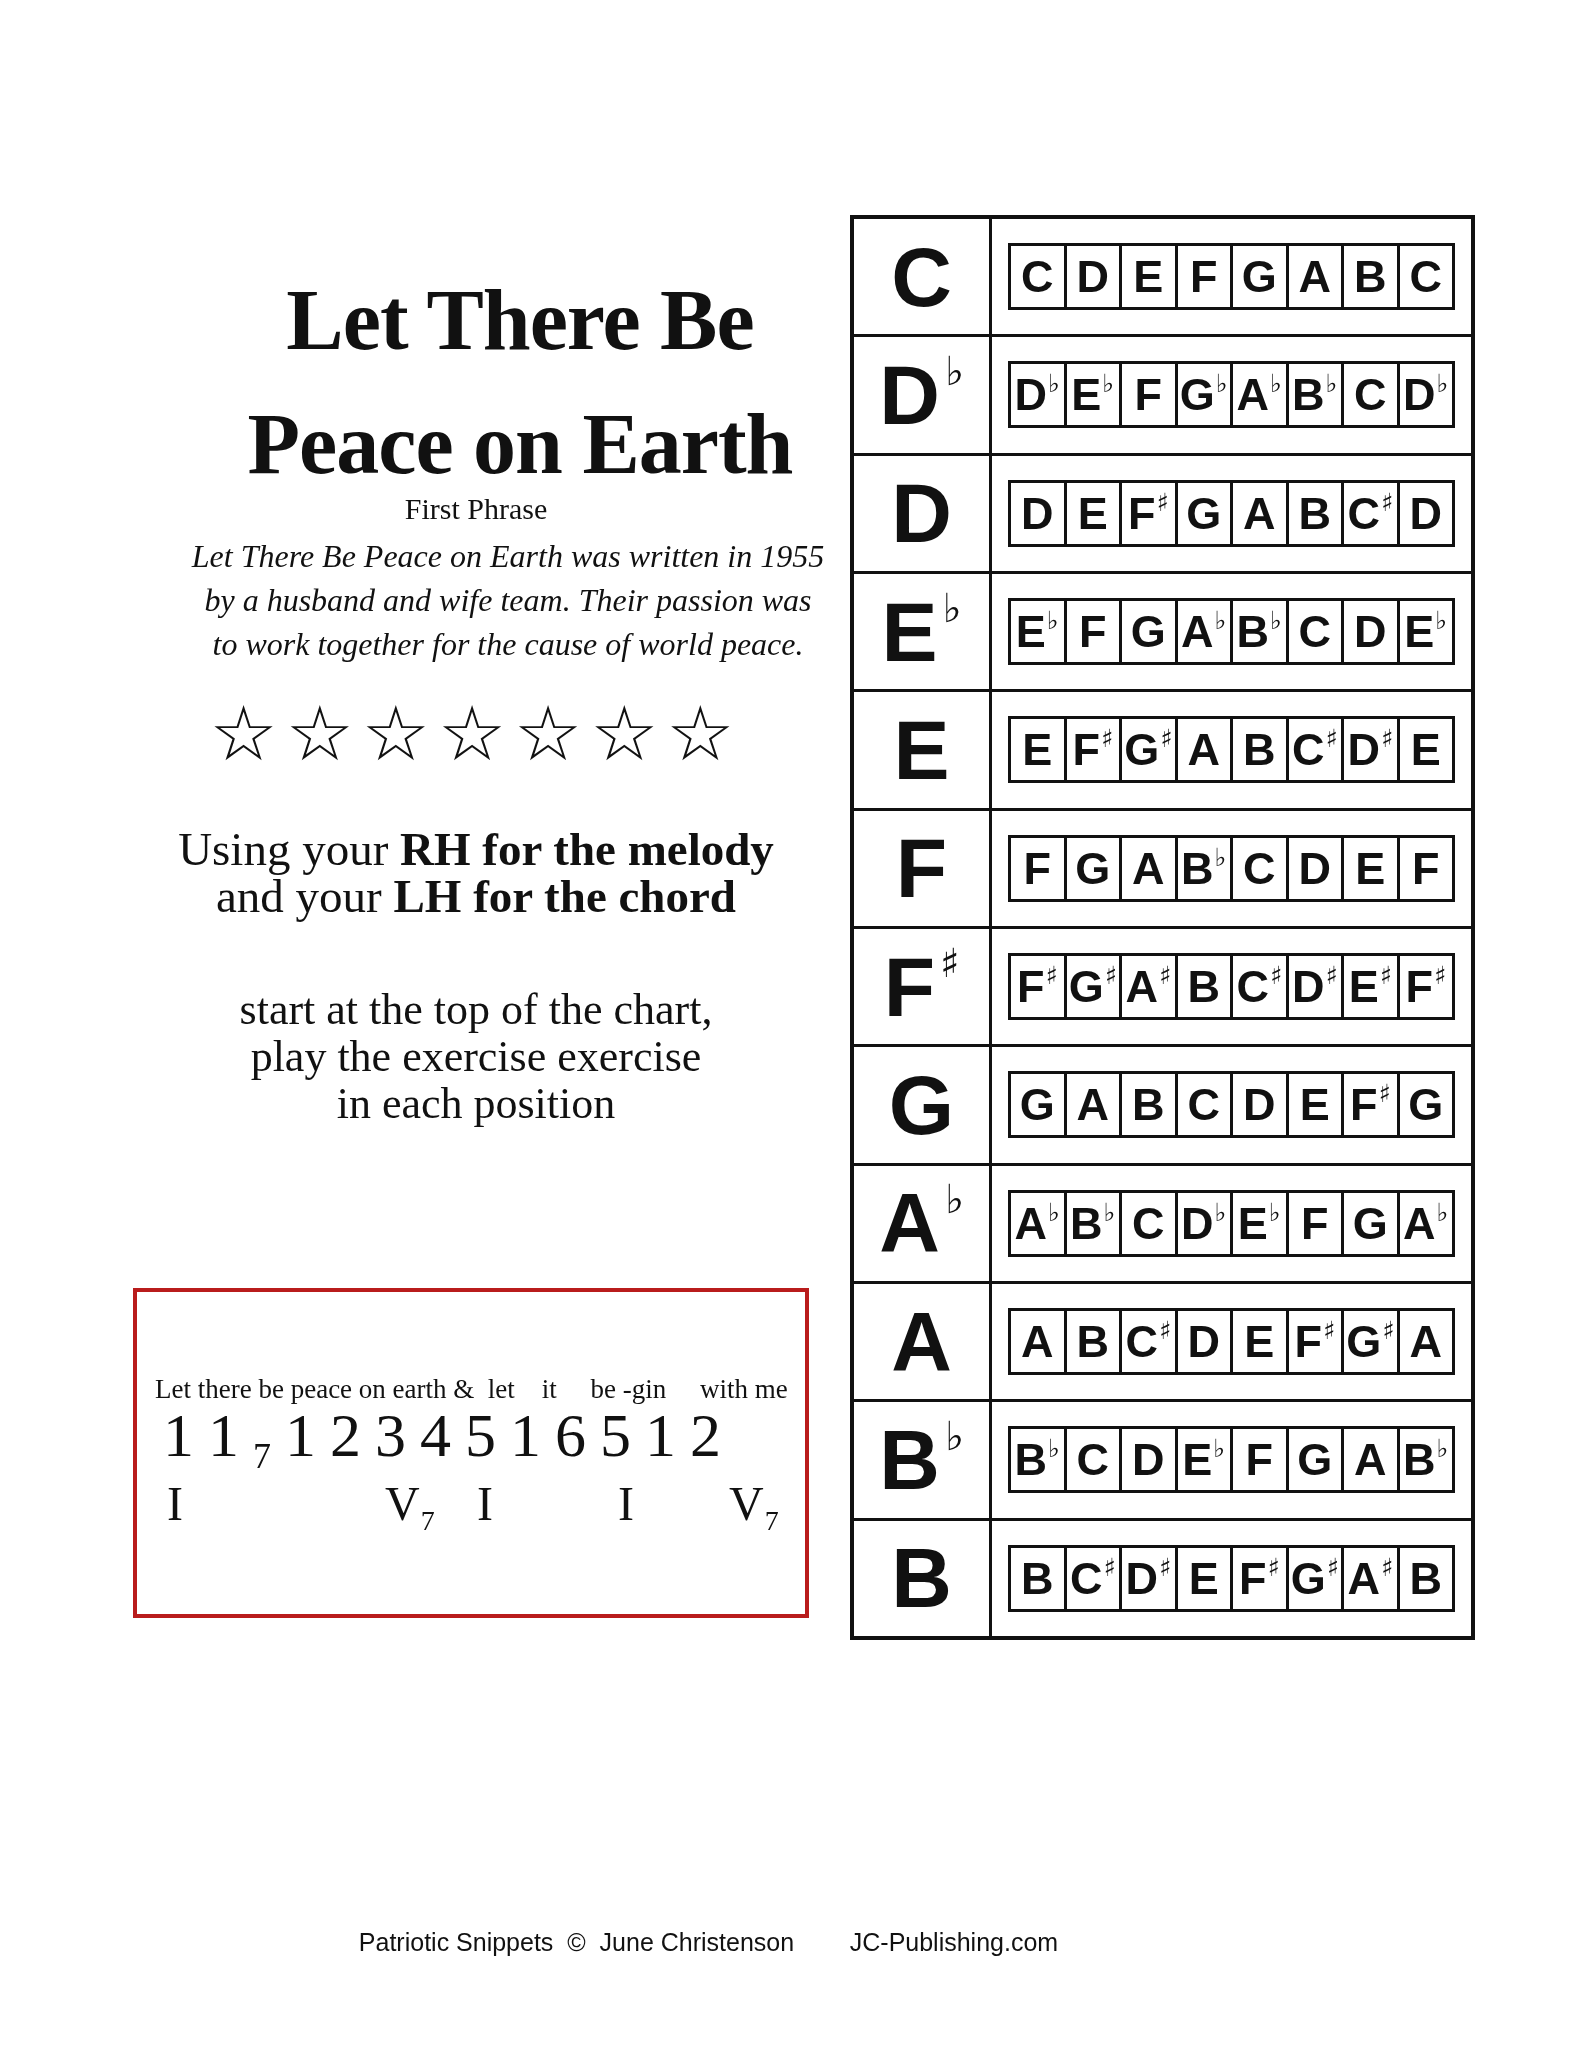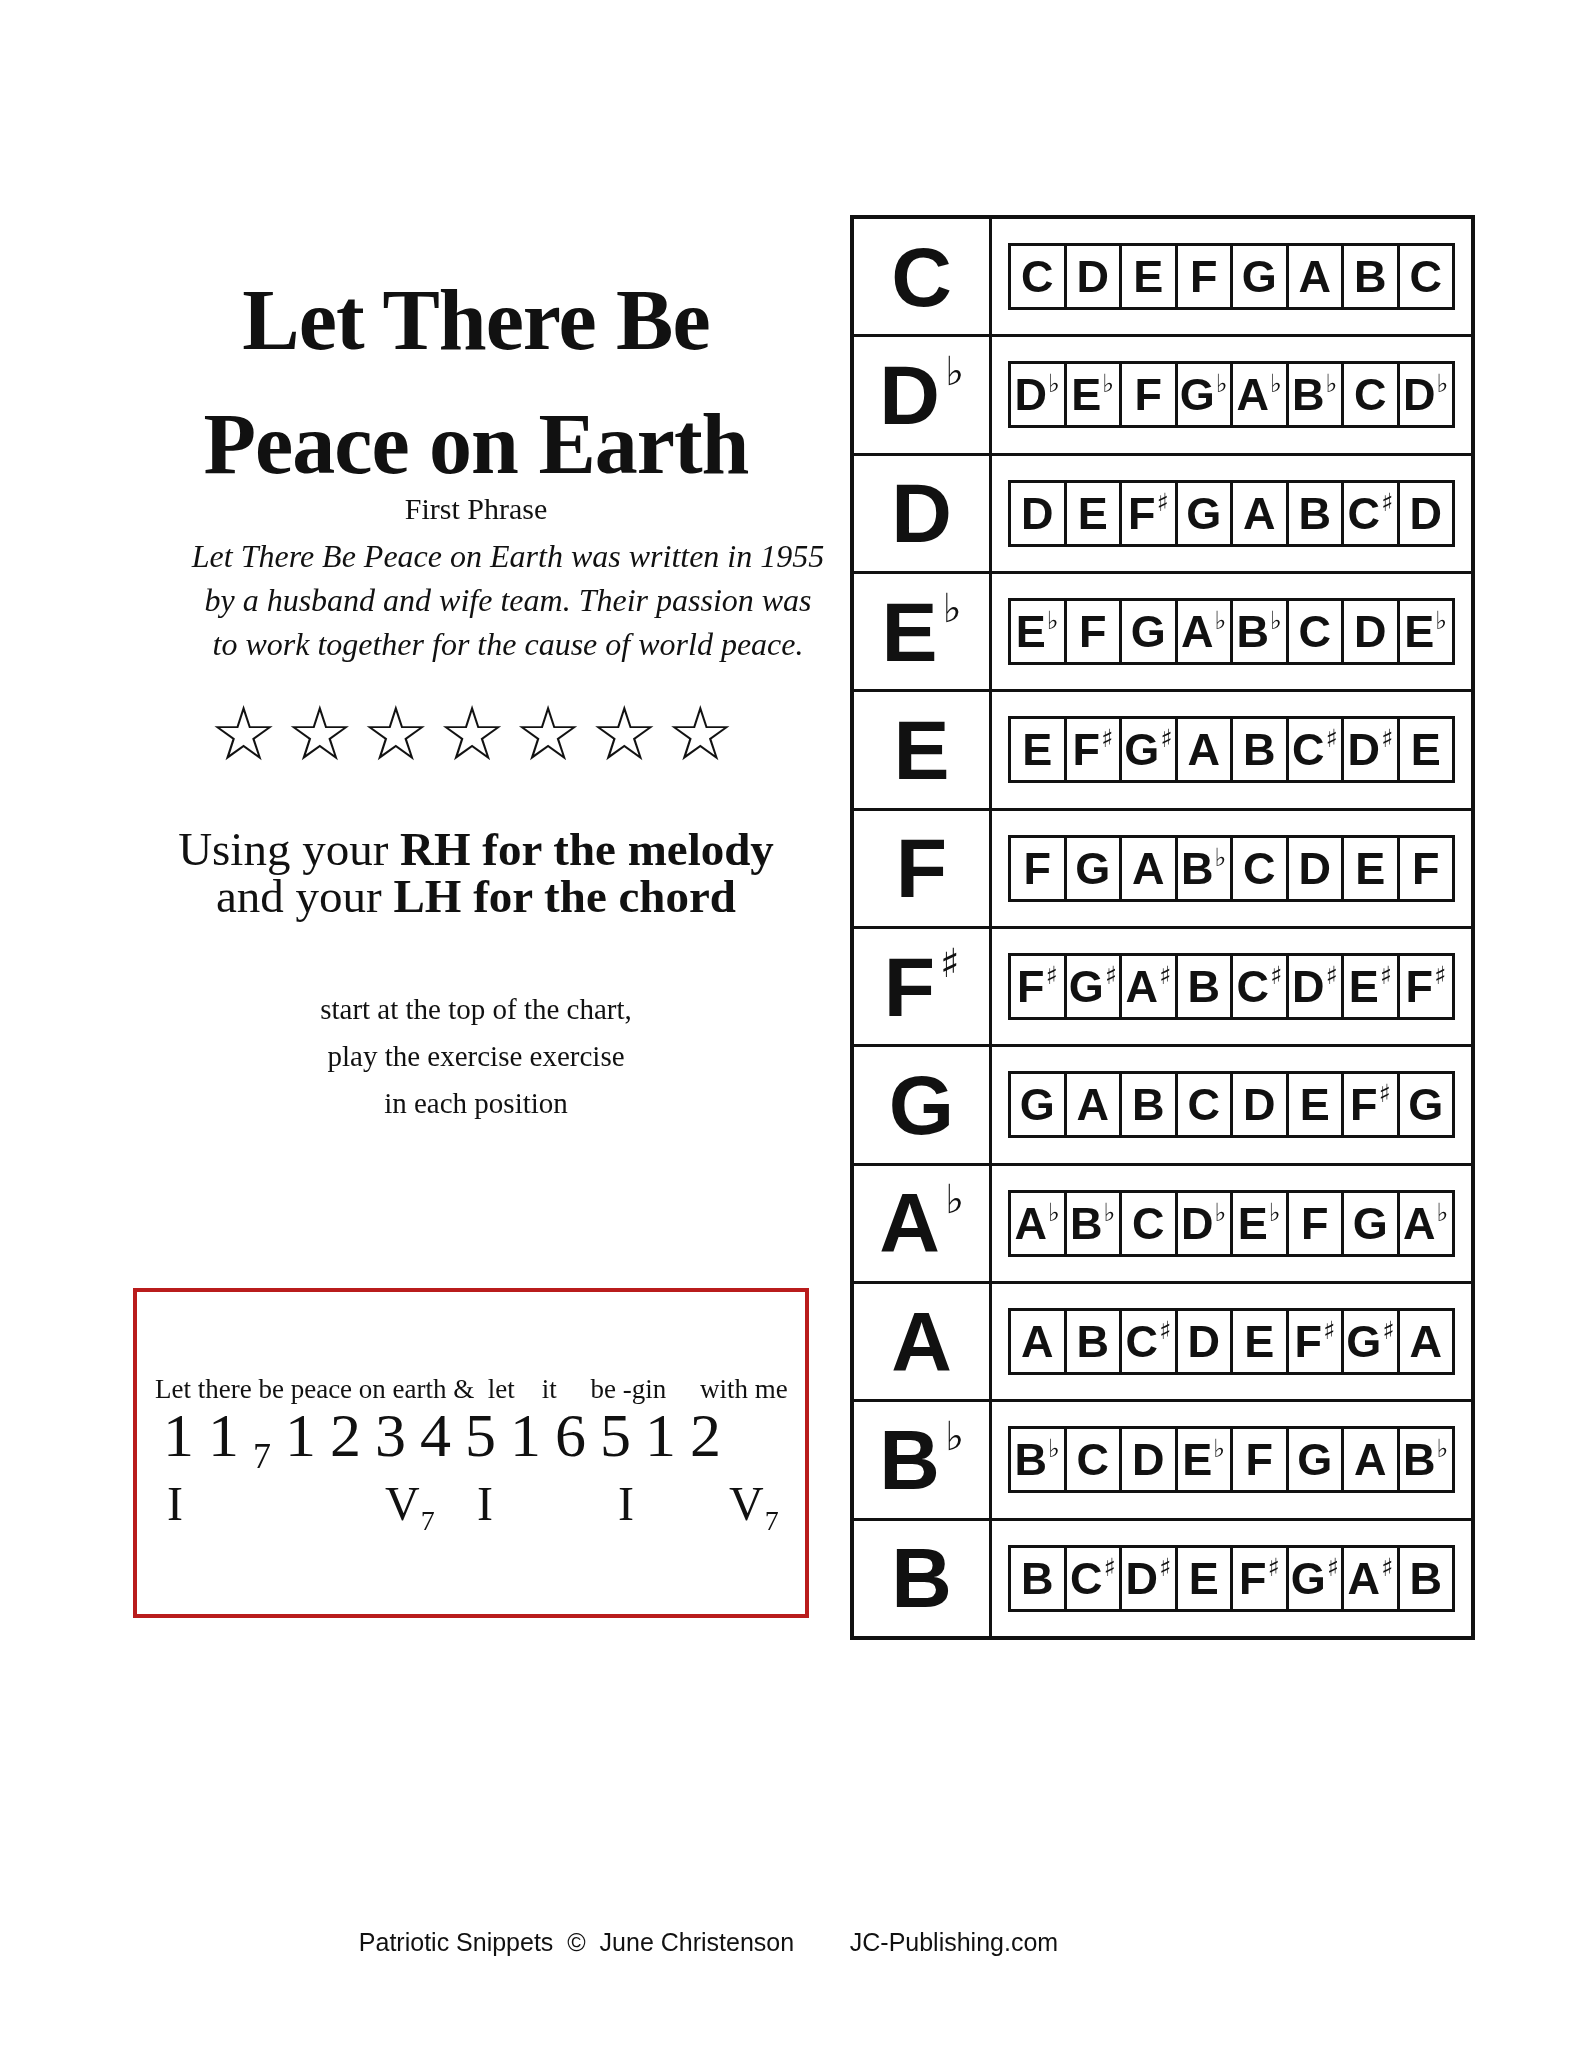--- a/index.html
+++ b/index.html
@@ -3,31 +3,31 @@
 <meta charset="utf-8">
 <style>
   * { margin:0; padding:0; box-sizing:border-box; }
   body { background:#e8e8e8; }
   .page {
     position:relative; width:1583px; height:2048px; background:#ffffff;
     color:#111; font-family:"Liberation Serif", serif; overflow:hidden;
   }
   .centered { position:absolute; left:0; width:952px; text-align:center; }
 
-  .title { top:258px; font-size:86px; font-weight:bold; line-height:124px; letter-spacing:-1px; }
+  .title { top:258px; font-size:86px; font-weight:bold; line-height:124px; letter-spacing:-1px;margin-left:44px; }
   .subtitle { top:492px; font-size:30px; }
 
   .history { top:534px; font-size:32px; font-style:italic; line-height:44px;margin-left:32px; }
 
   .stars { top:694px; font-size:76px; letter-spacing:8px; line-height:80px; white-space:nowrap; }
 
   .usage { top:826px; font-size:47px; line-height:47px; }
   .usage strong { font-weight:bold; }
 
-  .exercise { top:986px; font-size:29px; line-height:47px; }
+  .exercise { top:986px; font-size:44px; line-height:47px; }
 
   .phrase-box {
     position:absolute; left:133px; top:1288px; width:676px; height:330px;
     border:4px solid #b91c1c;
   }
   .lyrics {
     position:absolute; left:18px; top:82px; font-size:27px; white-space:pre;
   }
   .melody-row {
     position:absolute; left:26px; top:112px; display:flex; gap:14px; align-items:flex-end;

